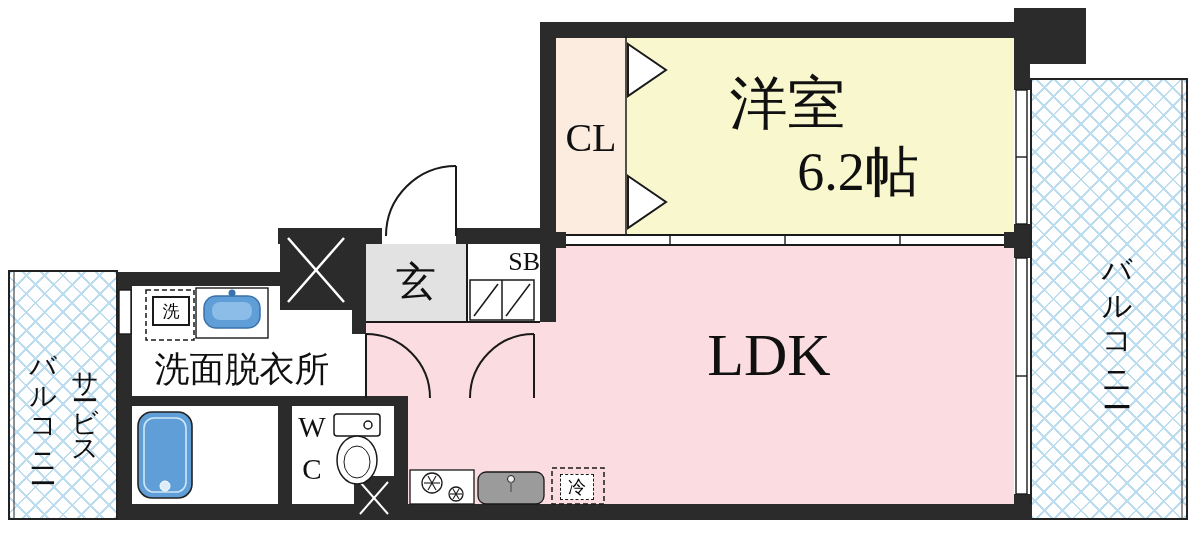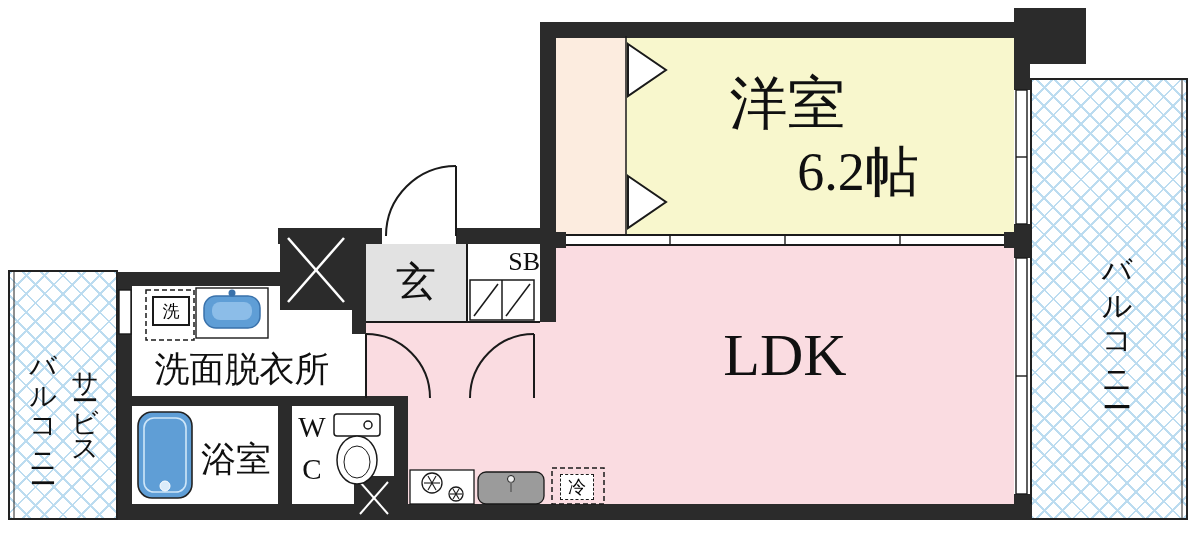--- a/index.html
+++ b/index.html
@@ -164,31 +164,31 @@
 
     <rect x="552" y="468" width="52" height="36" fill="none" stroke="#1a1a1a" stroke-width="1.5" stroke-dasharray="5,3"></rect>
 
     <line x1="1182" y1="80" x2="1182" y2="518" stroke="#222" stroke-width="1"></line>
     <line x1="14" y1="272" x2="14" y2="518" stroke="#222" stroke-width="1"></line>
   </svg>
 
   <div class="lbl" style="left:626px;top:72px;width:323px;font-size:58px;">洋室</div>
   <div class="lbl" style="left:626px;top:142px;width:464px;font-size:54px;">6.2帖</div>
 
-  <div class="lbl" style="left:556px;top:322px;width:458px;font-size:60px;">LDK</div>
-
+  <div class="lbl" style="left:540px;top:322px;width:458px;font-size:60px;">LDK</div>
+
+  <div class="lbl" style="left:548px;top:116px;width:86px;font-size:40px;">CL</div>
 
   <div class="lbl vert" style="left:1078px;top:172px;width:56px;height:290px;font-size:30px;letter-spacing:5px;">バルコニー</div>
 
   <div class="lbl vert" style="left:20px;top:290px;width:86px;height:228px;font-size:27px;line-height:42px;letter-spacing:3px;">サービス
 バルコニー</div>
 
   <div class="lbl" style="left:132px;top:350px;width:220px;font-size:35px;">洗面脱衣所</div>
 
-  <div class="lbl" style="left:194px;top:440px;width:84px;font-size:35px;">浴室</div>
 
   <div class="lbl" style="left:292px;top:406px;width:40px;font-size:29px;line-height:42px;">W
 C</div>
 
   <div class="lbl" style="left:366px;top:260px;width:100px;font-size:40px;">玄</div>
 
   <div class="lbl" style="left:466px;top:247px;width:74px;font-size:26px;text-align:right;">SB</div>
 
   <div class="boxlbl" style="left:152px;top:296px;width:34px;height:26px;font-size:17px;">
     <span>洗</span>

